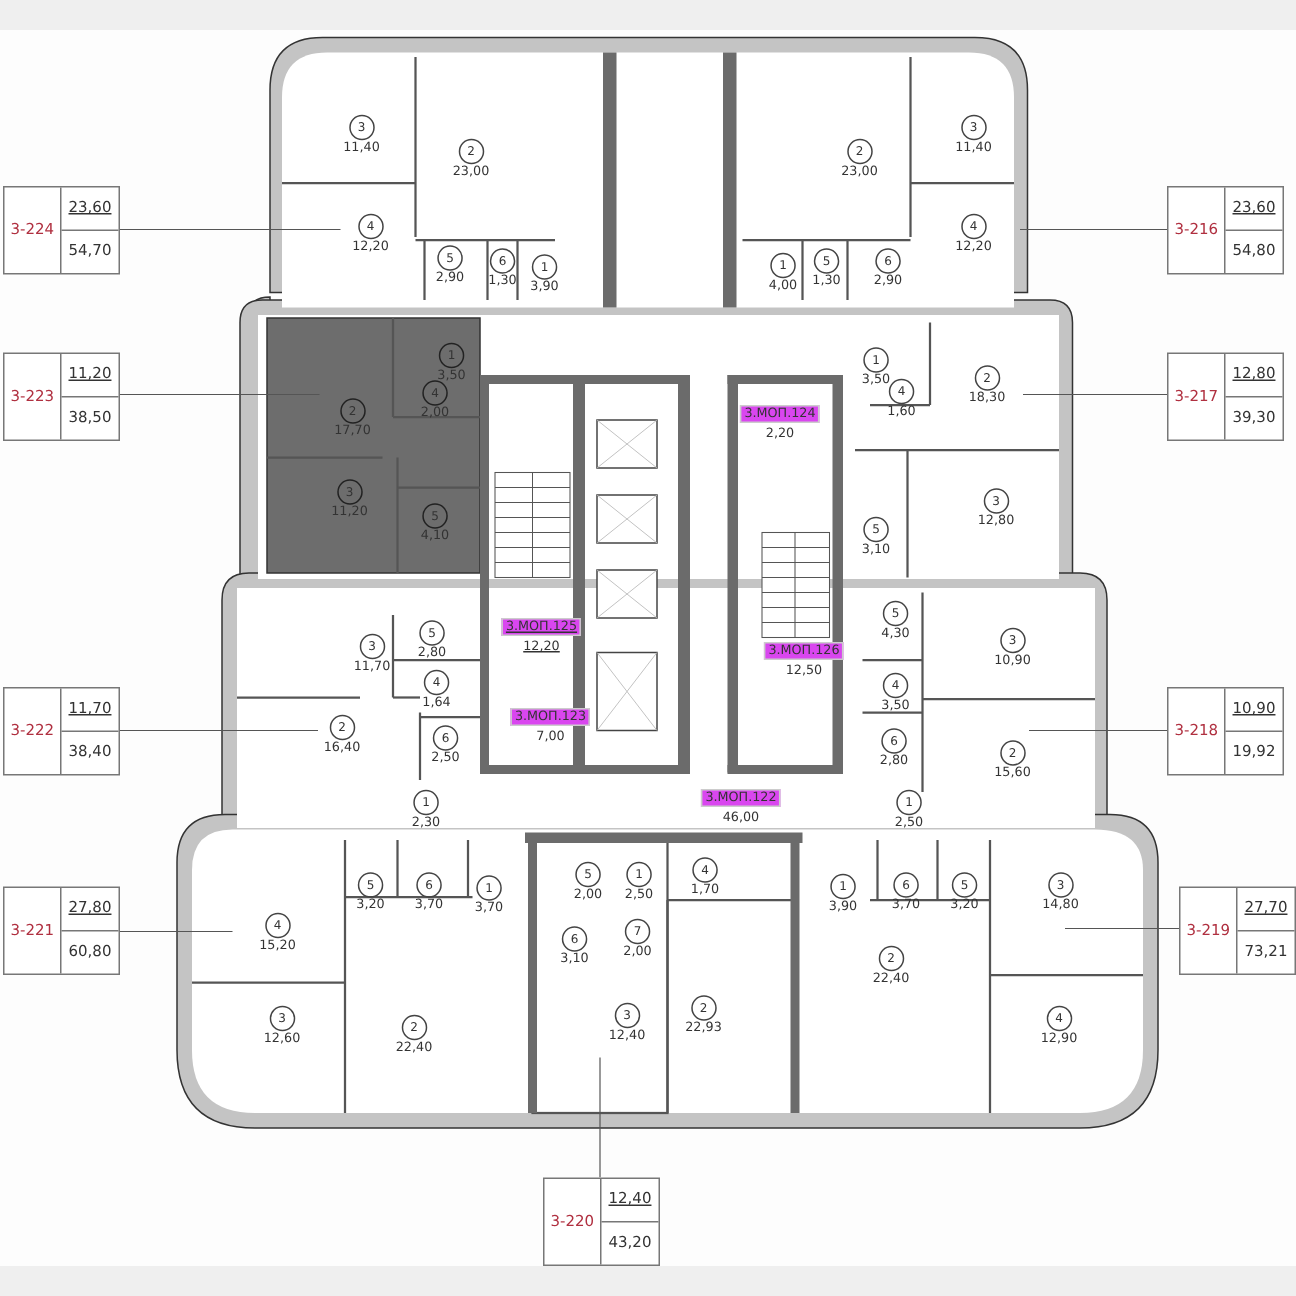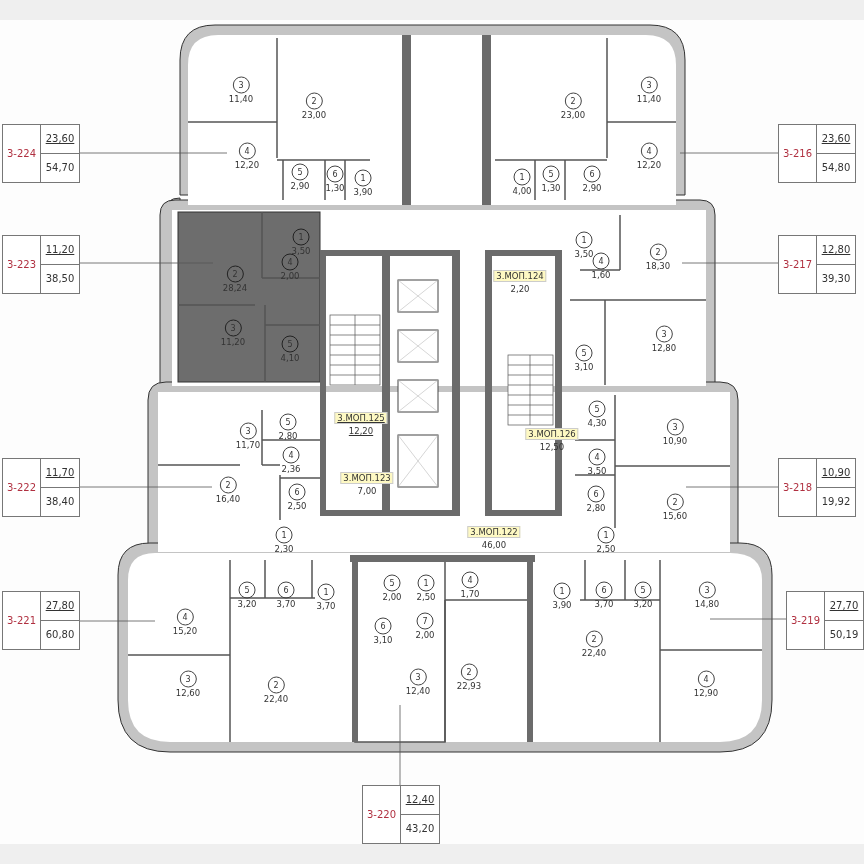--- a/index.html
+++ b/index.html
@@ -7,21 +7,21 @@
   #sheet { position:absolute; left:0; top:20px; width:864px; height:824px; background:#fdfdfd; }
   #plan { position:absolute; left:0; top:0; width:864px; height:864px; }
   .tag { position:absolute; border:1px solid #777; background:#fff; display:grid; grid-template-columns:1fr 1fr; grid-template-rows:1fr 1fr; font-family:"DejaVu Sans", sans-serif; }
   .tag .id { grid-row:1 / span 2; grid-column:1; display:flex; align-items:center; justify-content:center; color:#b03040; font-size:10px; border-right:1px solid #777; }
   .tag .v1, .tag .v2 { display:flex; align-items:center; justify-content:center; font-size:10px; color:#333; }
   .tag .v1 { border-bottom:1px solid #777;text-decoration:underline; }
   .room { position:absolute; text-align:center; font-family:"DejaVu Sans", sans-serif; color:#333; transform:translate(-50%,-50%); pointer-events:auto; }
   .room .num { display:inline-flex; width:15px; height:15px; border:1px solid #444; border-radius:50%; align-items:center; justify-content:center; font-size:8px; background:transparent; }
   .room .area { display:block; font-size:8.5px; line-height:10px; }
   .mop { position:absolute; text-align:center; font-family:"DejaVu Sans", sans-serif; font-size:8.5px; color:#333; transform:translate(-50%,-50%); }
-  .mop .name { display:block; background:#fef9c3; border:1px solid #ccc; padding:0 2px; white-space:nowrap; }
+  .mop .name { display:block; background:#d946ef; border:1px solid #ccc; padding:0 2px; white-space:nowrap; }
   .mop .area { display:block; margin-top:2px; }
 </style>
 </head>
 <body>
 
 <div id="sheet"></div>
 
 <svg id="plan" viewBox="0 0 864 864" xmlns="http://www.w3.org/2000/svg">
 
   <g fill="#c4c4c4" stroke="#333" stroke-width="1">
@@ -196,54 +196,54 @@
   <span class="v2">39,30</span>
 </div>
 <div class="tag" style="left:778px;top:458px;width:76px;height:57px;">
   <span class="id">3-218</span>
   <span class="v1">10,90</span>
   <span class="v2">19,92</span>
 </div>
 <div class="tag" style="left:786px;top:591px;width:76px;height:57px;">
   <span class="id">3-219</span>
   <span class="v1">27,70</span>
-  <span class="v2">50,19</span>
+  <span class="v2">73,21</span>
 </div>
 <div class="tag" style="left:362px;top:785px;width:76px;height:57px;">
   <span class="id">3-220</span>
   <span class="v1">12,40</span>
   <span class="v2">43,20</span>
 </div>
 
 <div id="rooms">
     <div class="room" style="left: 241px; top: 88px;"><span class="num">3</span><span class="area">11,40</span></div>
     <div class="room" style="left: 314px; top: 104px;"><span class="num">2</span><span class="area">23,00</span></div>
     <div class="room" style="left: 247px; top: 154px;"><span class="num">4</span><span class="area">12,20</span></div>
     <div class="room" style="left: 300px; top: 175px;"><span class="num">5</span><span class="area">2,90</span></div>
     <div class="room" style="left: 335px; top: 177px;"><span class="num">6</span><span class="area">1,30</span></div>
     <div class="room" style="left: 363px; top: 181px;"><span class="num">1</span><span class="area">3,90</span></div>
     <div class="room" style="left: 573px; top: 104px;"><span class="num">2</span><span class="area">23,00</span></div>
     <div class="room" style="left: 649px; top: 88px;"><span class="num">3</span><span class="area">11,40</span></div>
     <div class="room" style="left: 649px; top: 154px;"><span class="num">4</span><span class="area">12,20</span></div>
     <div class="room" style="left: 522px; top: 180px;"><span class="num">1</span><span class="area">4,00</span></div>
     <div class="room" style="left: 551px; top: 177px;"><span class="num">5</span><span class="area">1,30</span></div>
     <div class="room" style="left: 592px; top: 177px;"><span class="num">6</span><span class="area">2,90</span></div>
-    <div class="room" style="left: 235px; top: 277px;"><span class="num" style="border-color: rgb(34, 34, 34);">2</span><span class="area">28,24</span></div>
+    <div class="room" style="left: 235px; top: 277px;"><span class="num" style="border-color: rgb(34, 34, 34);">2</span><span class="area">17,70</span></div>
     <div class="room" style="left: 301px; top: 240px;"><span class="num" style="border-color: rgb(34, 34, 34);">1</span><span class="area">3,50</span></div>
     <div class="room" style="left: 290px; top: 265px;"><span class="num" style="border-color: rgb(34, 34, 34);">4</span><span class="area">2,00</span></div>
     <div class="room" style="left: 233px; top: 331px;"><span class="num" style="border-color: rgb(34, 34, 34);">3</span><span class="area">11,20</span></div>
     <div class="room" style="left: 290px; top: 347px;"><span class="num" style="border-color: rgb(34, 34, 34);">5</span><span class="area">4,10</span></div>
     <div class="room" style="left: 658px; top: 255px;"><span class="num">2</span><span class="area">18,30</span></div>
     <div class="room" style="left: 584px; top: 243px;"><span class="num">1</span><span class="area">3,50</span></div>
     <div class="room" style="left: 601px; top: 264px;"><span class="num">4</span><span class="area">1,60</span></div>
     <div class="room" style="left: 664px; top: 337px;"><span class="num">3</span><span class="area">12,80</span></div>
     <div class="room" style="left: 584px; top: 356px;"><span class="num">5</span><span class="area">3,10</span></div>
     <div class="room" style="left: 248px; top: 434px;"><span class="num">3</span><span class="area">11,70</span></div>
     <div class="room" style="left: 288px; top: 425px;"><span class="num">5</span><span class="area">2,80</span></div>
-    <div class="room" style="left: 291px; top: 458px;"><span class="num">4</span><span class="area">2,36</span></div>
+    <div class="room" style="left: 291px; top: 458px;"><span class="num">4</span><span class="area">1,64</span></div>
     <div class="room" style="left: 228px; top: 488px;"><span class="num">2</span><span class="area">16,40</span></div>
     <div class="room" style="left: 297px; top: 495px;"><span class="num">6</span><span class="area">2,50</span></div>
     <div class="room" style="left: 284px; top: 538px;"><span class="num">1</span><span class="area">2,30</span></div>
     <div class="room" style="left: 597px; top: 412px;"><span class="num">5</span><span class="area">4,30</span></div>
     <div class="room" style="left: 675px; top: 430px;"><span class="num">3</span><span class="area">10,90</span></div>
     <div class="room" style="left: 597px; top: 460px;"><span class="num">4</span><span class="area">3,50</span></div>
     <div class="room" style="left: 596px; top: 497px;"><span class="num">6</span><span class="area">2,80</span></div>
     <div class="room" style="left: 675px; top: 505px;"><span class="num">2</span><span class="area">15,60</span></div>
     <div class="room" style="left: 606px; top: 538px;"><span class="num">1</span><span class="area">2,50</span></div>
     <div class="room" style="left: 247px; top: 593px;"><span class="num">5</span><span class="area">3,20</span></div>
@@ -272,21 +272,21 @@
       <span class="area">12,20</span>
     </div>
     <div class="mop" style="left: 367px; top: 484px;">
       <span class="name">3.МОП.123</span>
       <span class="area">7,00</span>
     </div>
     <div class="mop" style="left: 520px; top: 282px;">
       <span class="name">3.МОП.124</span>
       <span class="area">2,20</span>
     </div>
-    <div class="mop" style="left: 552px; top: 440px; text-align: center;">
+    <div class="mop" style="left: 536px; top: 440px; text-align: center;">
       <span class="name">3.МОП.126</span>
       <span class="area">12,50</span>
     </div>
     <div class="mop" style="left: 494px; top: 538px;">
       <span class="name">3.МОП.122</span>
       <span class="area">46,00</span>
     </div>
   </div>
 
 </body></html>

